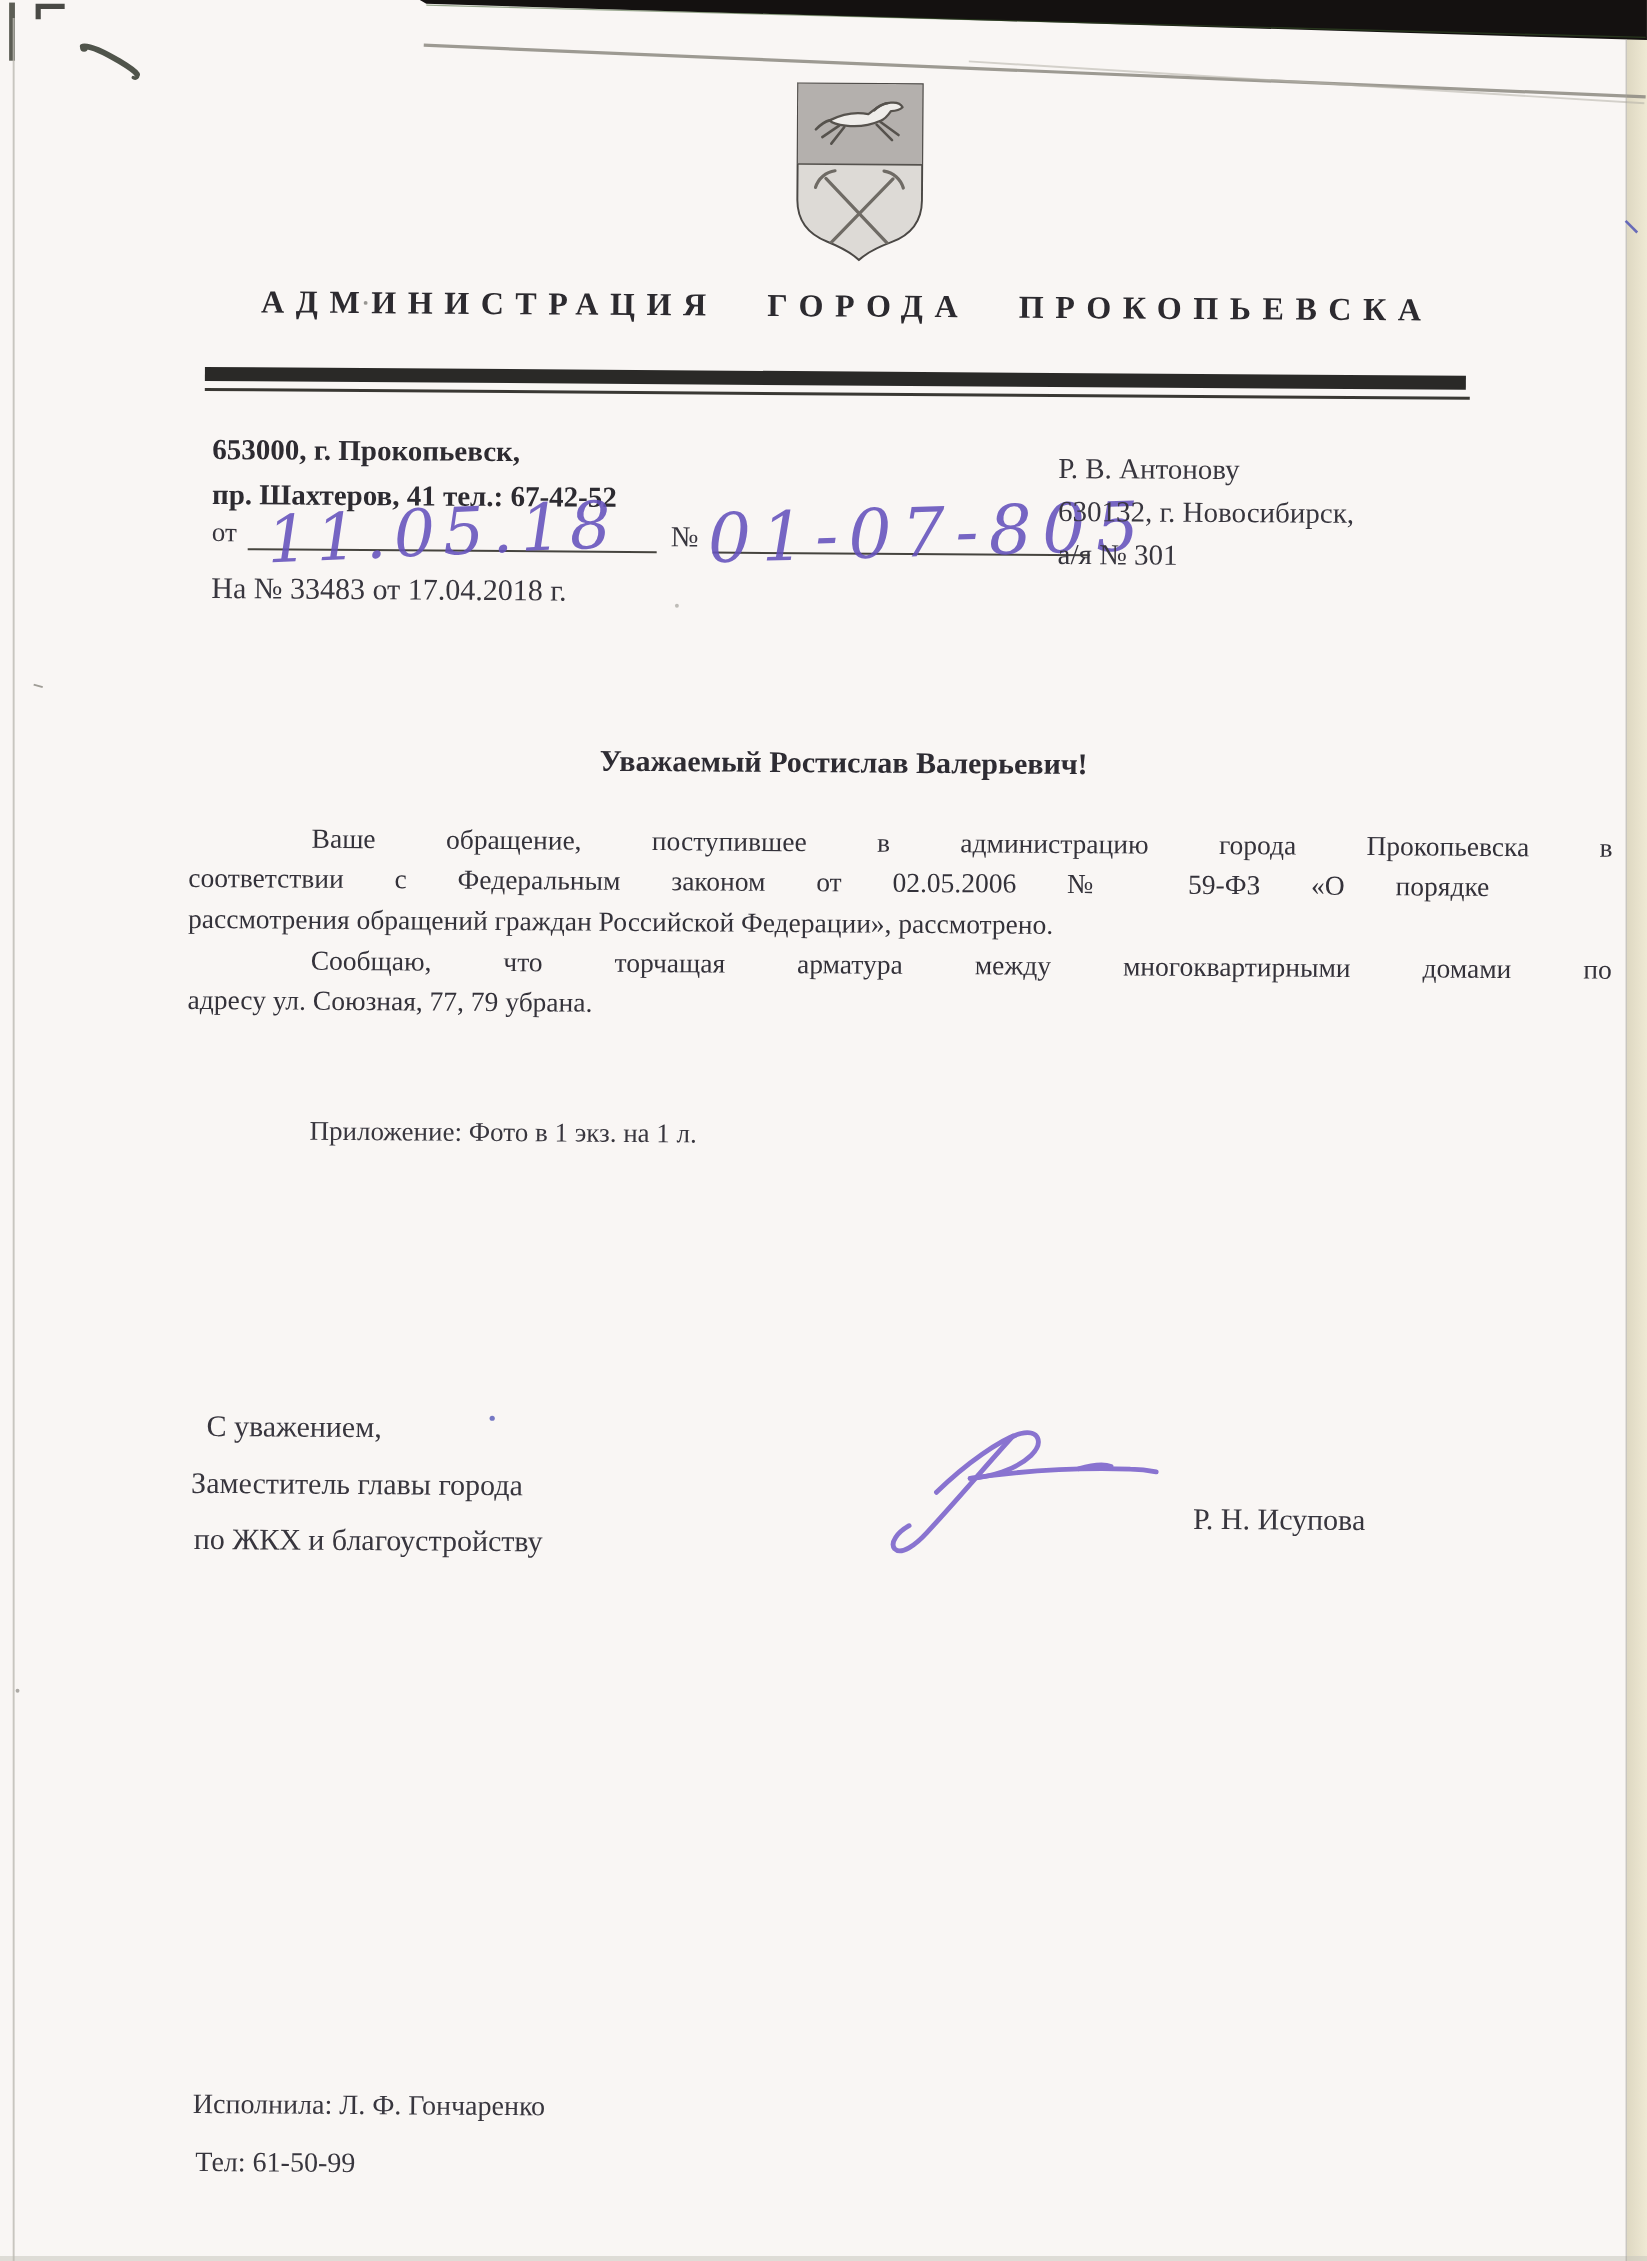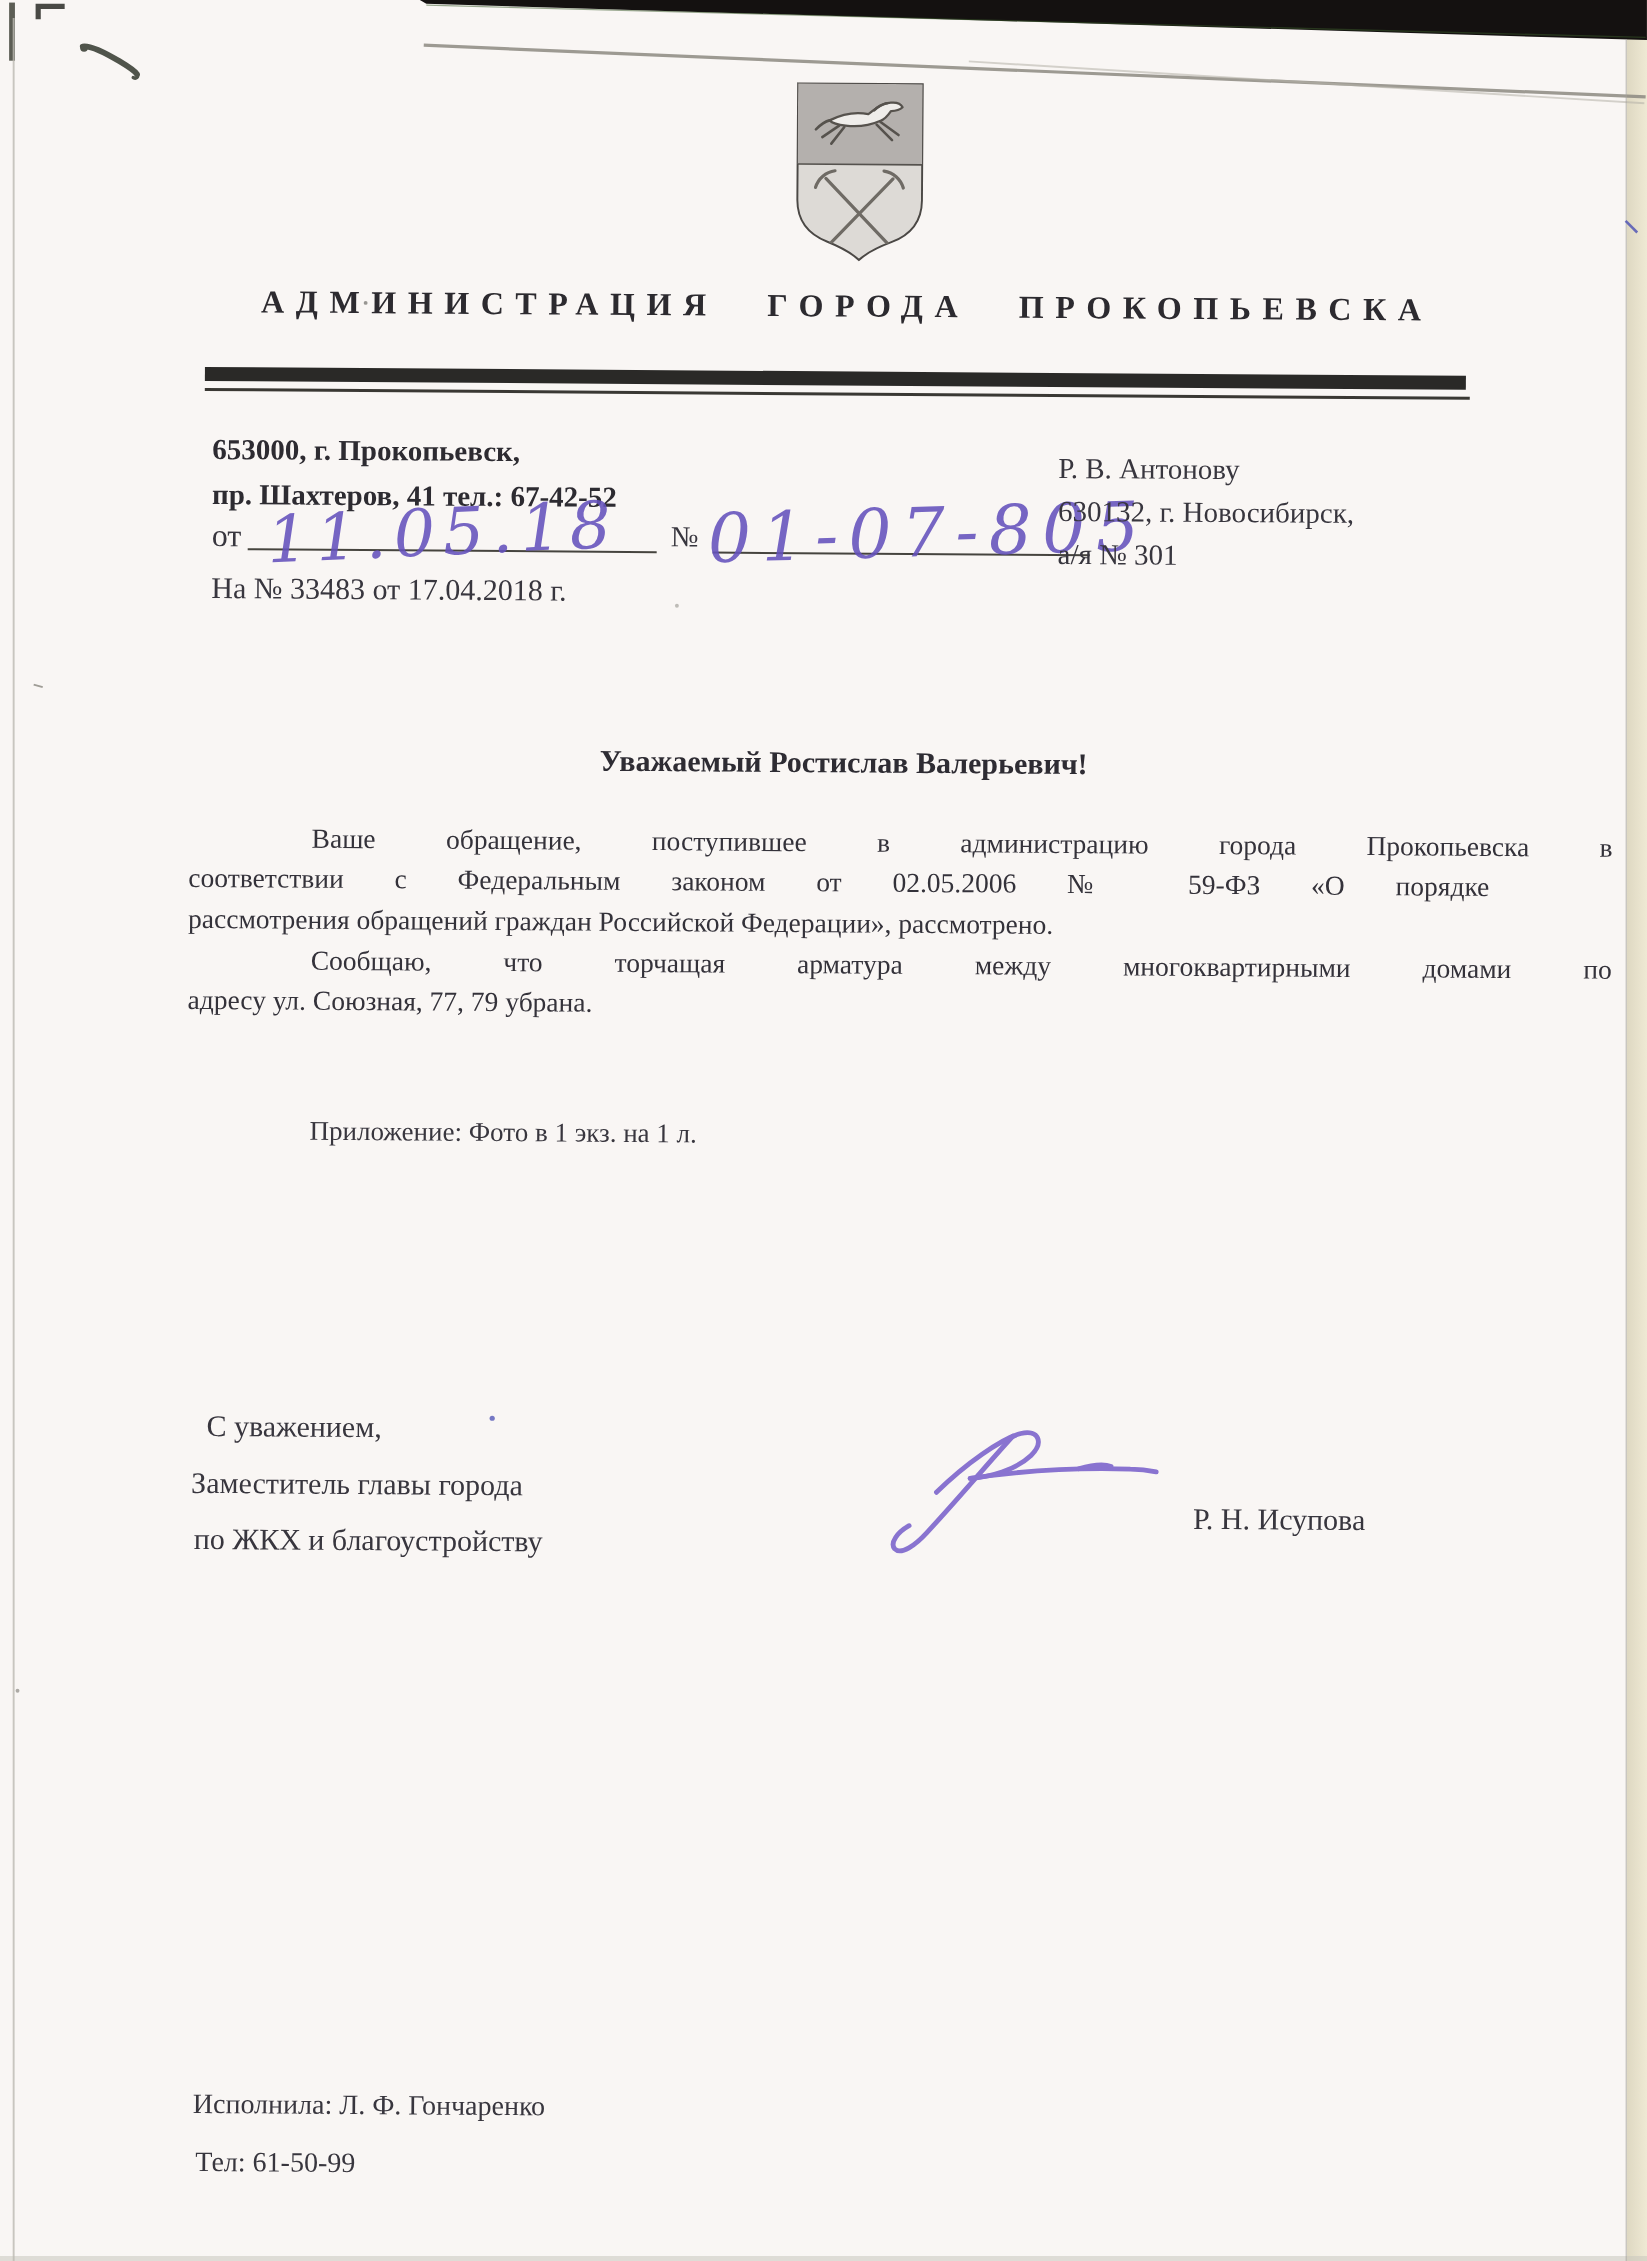--- a/index.html
+++ b/index.html
@@ -85,21 +85,21 @@
   </svg>
 
   <div class="abs org-name">АДМИНИСТРАЦИЯ ГОРОДА ПРОКОПЬЕВСКА</div>
 
   <div class="abs rule-thick"></div>
   <div class="abs rule-thin"></div>
 
   <div class="abs sender-bold" style="left:213px;top:433px;">653000, г. Прокопьевск,</div>
   <div class="abs sender-bold" style="left:213px;top:478px;">пр. Шахтеров, 41 тел.: 67-42-52</div>
 
-  <span class="abs plain" style="left:213px;top:517px;font-size:32px;">от</span>
+  <span class="abs plain" style="left:213px;top:517px;font-size:27px;">от</span>
   <div class="abs underline" style="left:249px;top:548px;width:409px;"></div>
   <span class="abs plain" style="left:672px;top:517px;font-size:29px;">№</span>
   <div class="abs underline" style="left:714px;top:548px;width:377px;"></div>
   <span class="abs hw" style="left:268px;top:493px;font-size:65px;letter-spacing:7.8px;transform:rotate(-3deg);">11.05.18</span>
   <span class="abs hw" style="left:709px;top:488px;font-size:68px;letter-spacing:10.3px;transform:rotate(-2deg);">01-07-805</span>
 
   <div class="abs plain" style="left:213px;top:571px;font-size:30px;">На № 33483 от 17.04.2018 г.</div>
 
   <div class="abs plain" style="left:1059px;top:446px;font-size:29px;">Р. В. Антонову</div>
   <div class="abs plain" style="left:1059px;top:489px;font-size:29px;">630132, г. Новосибирск,</div>

